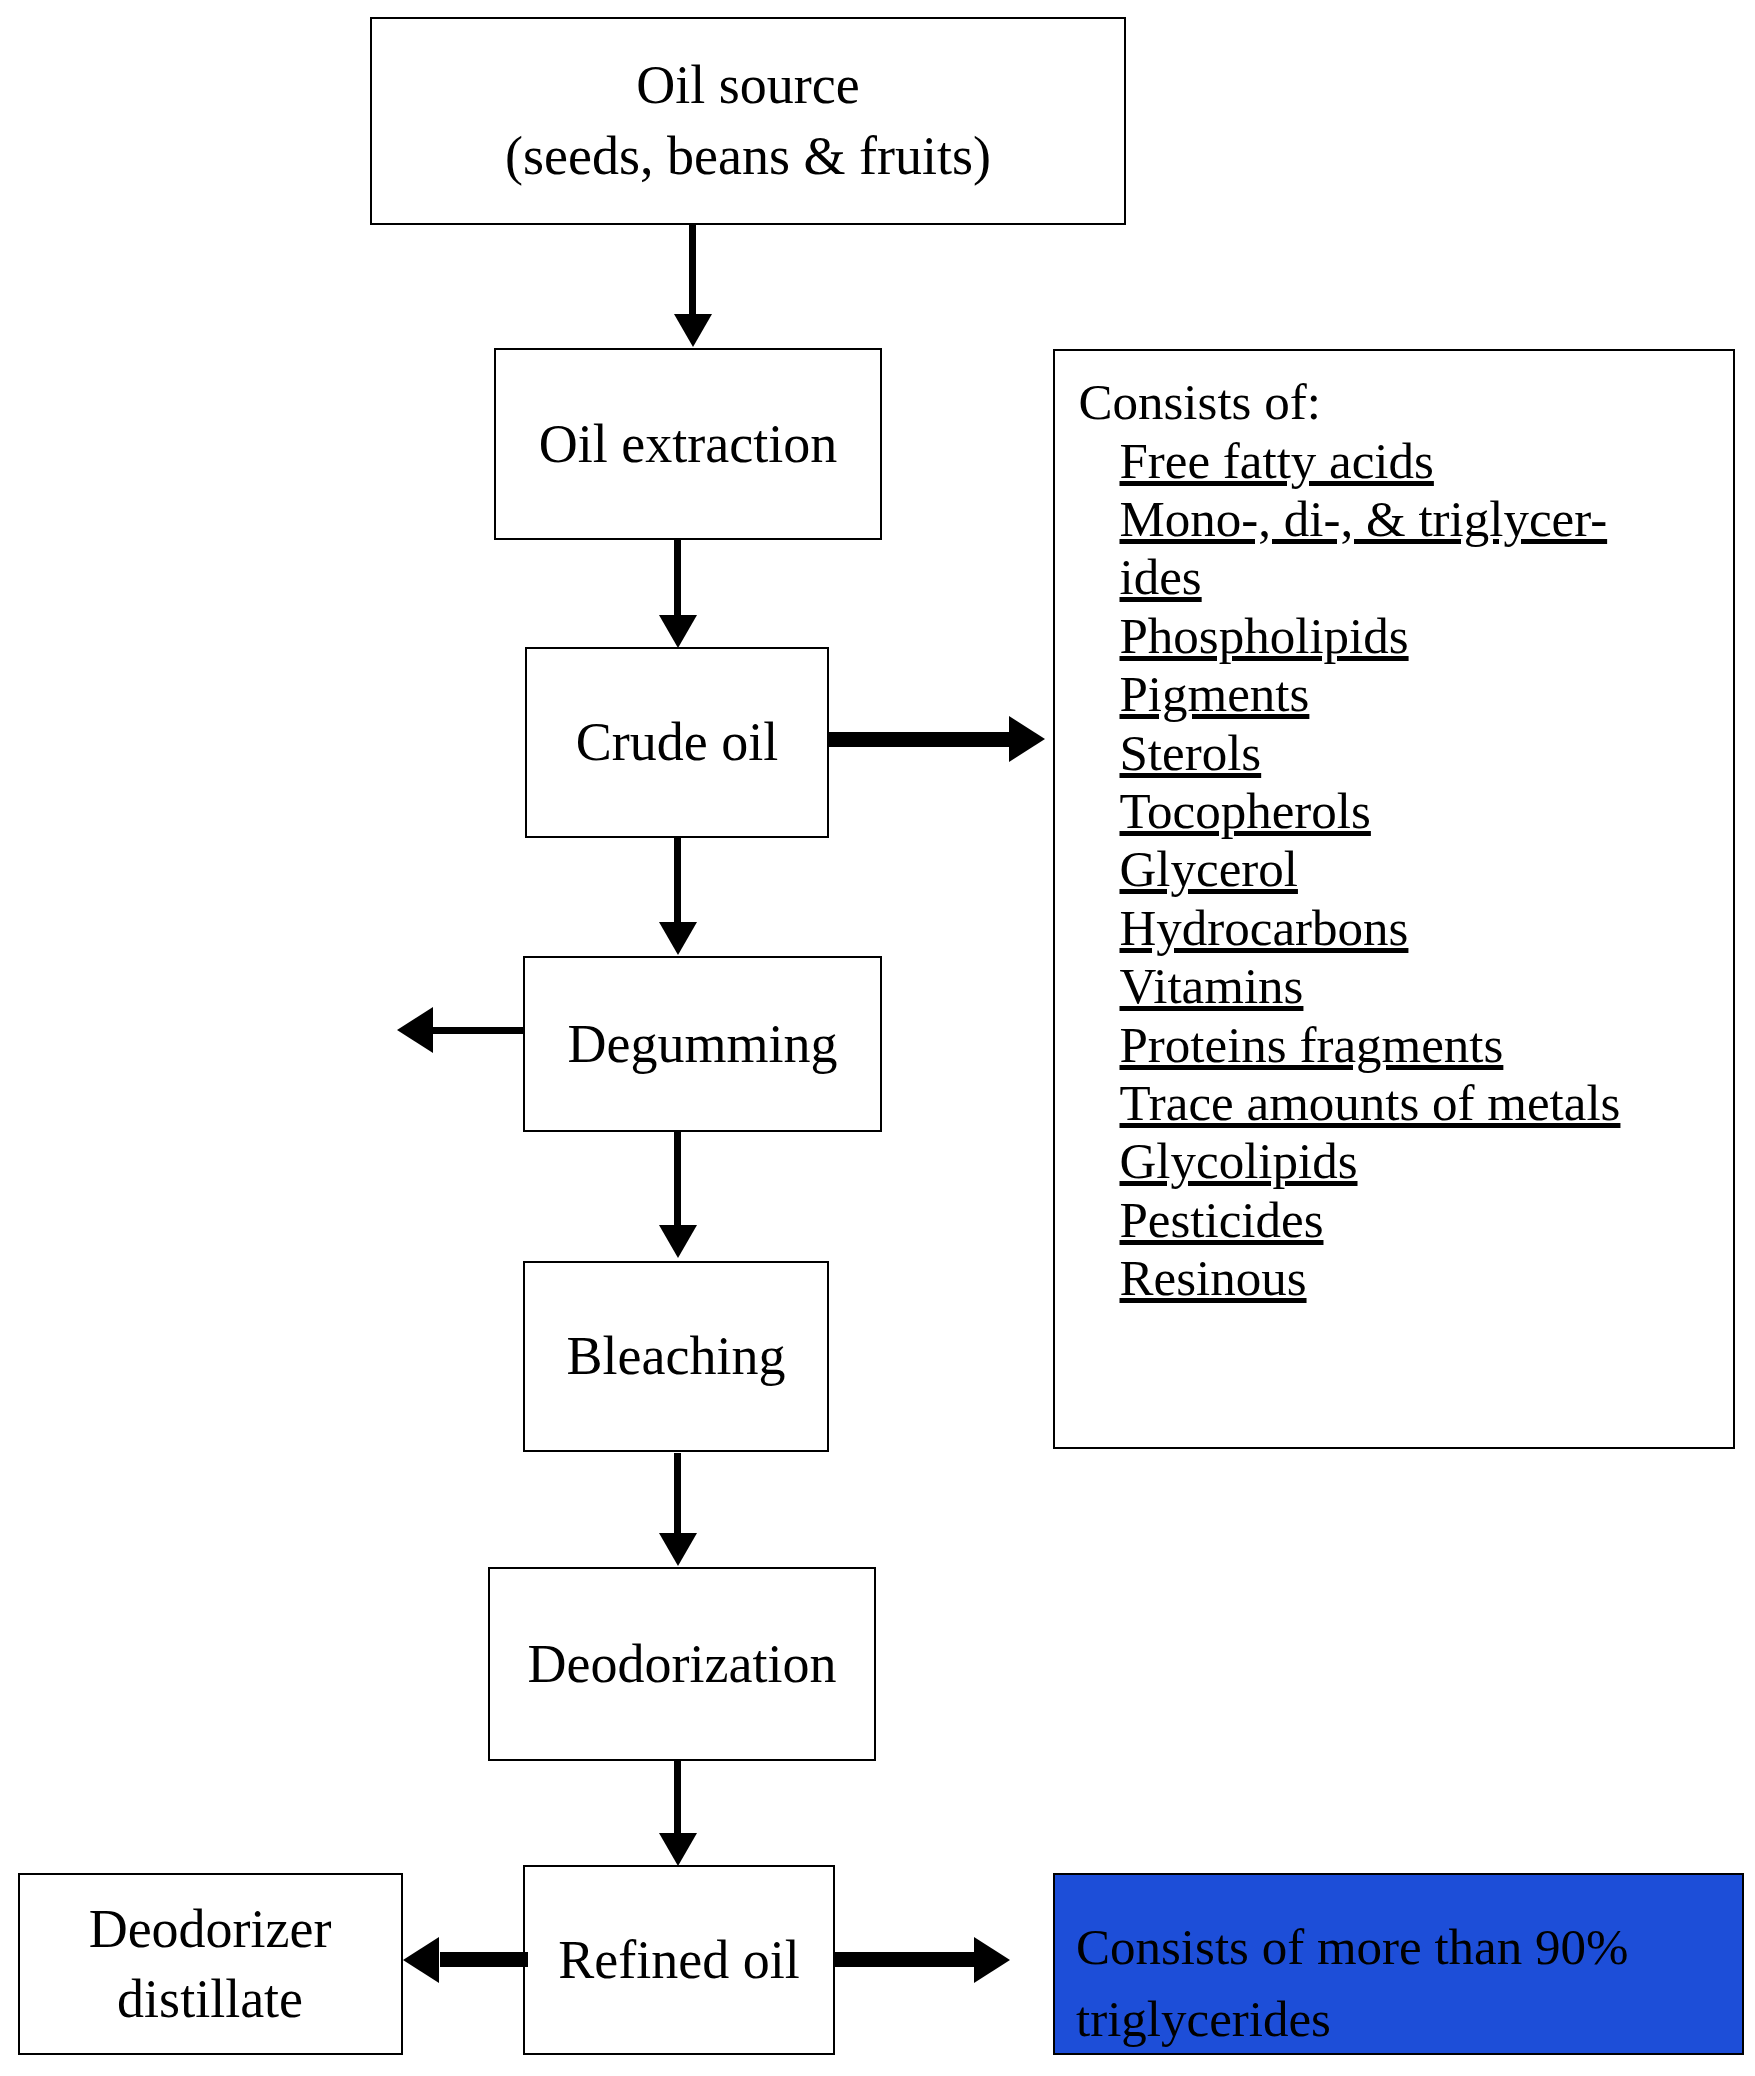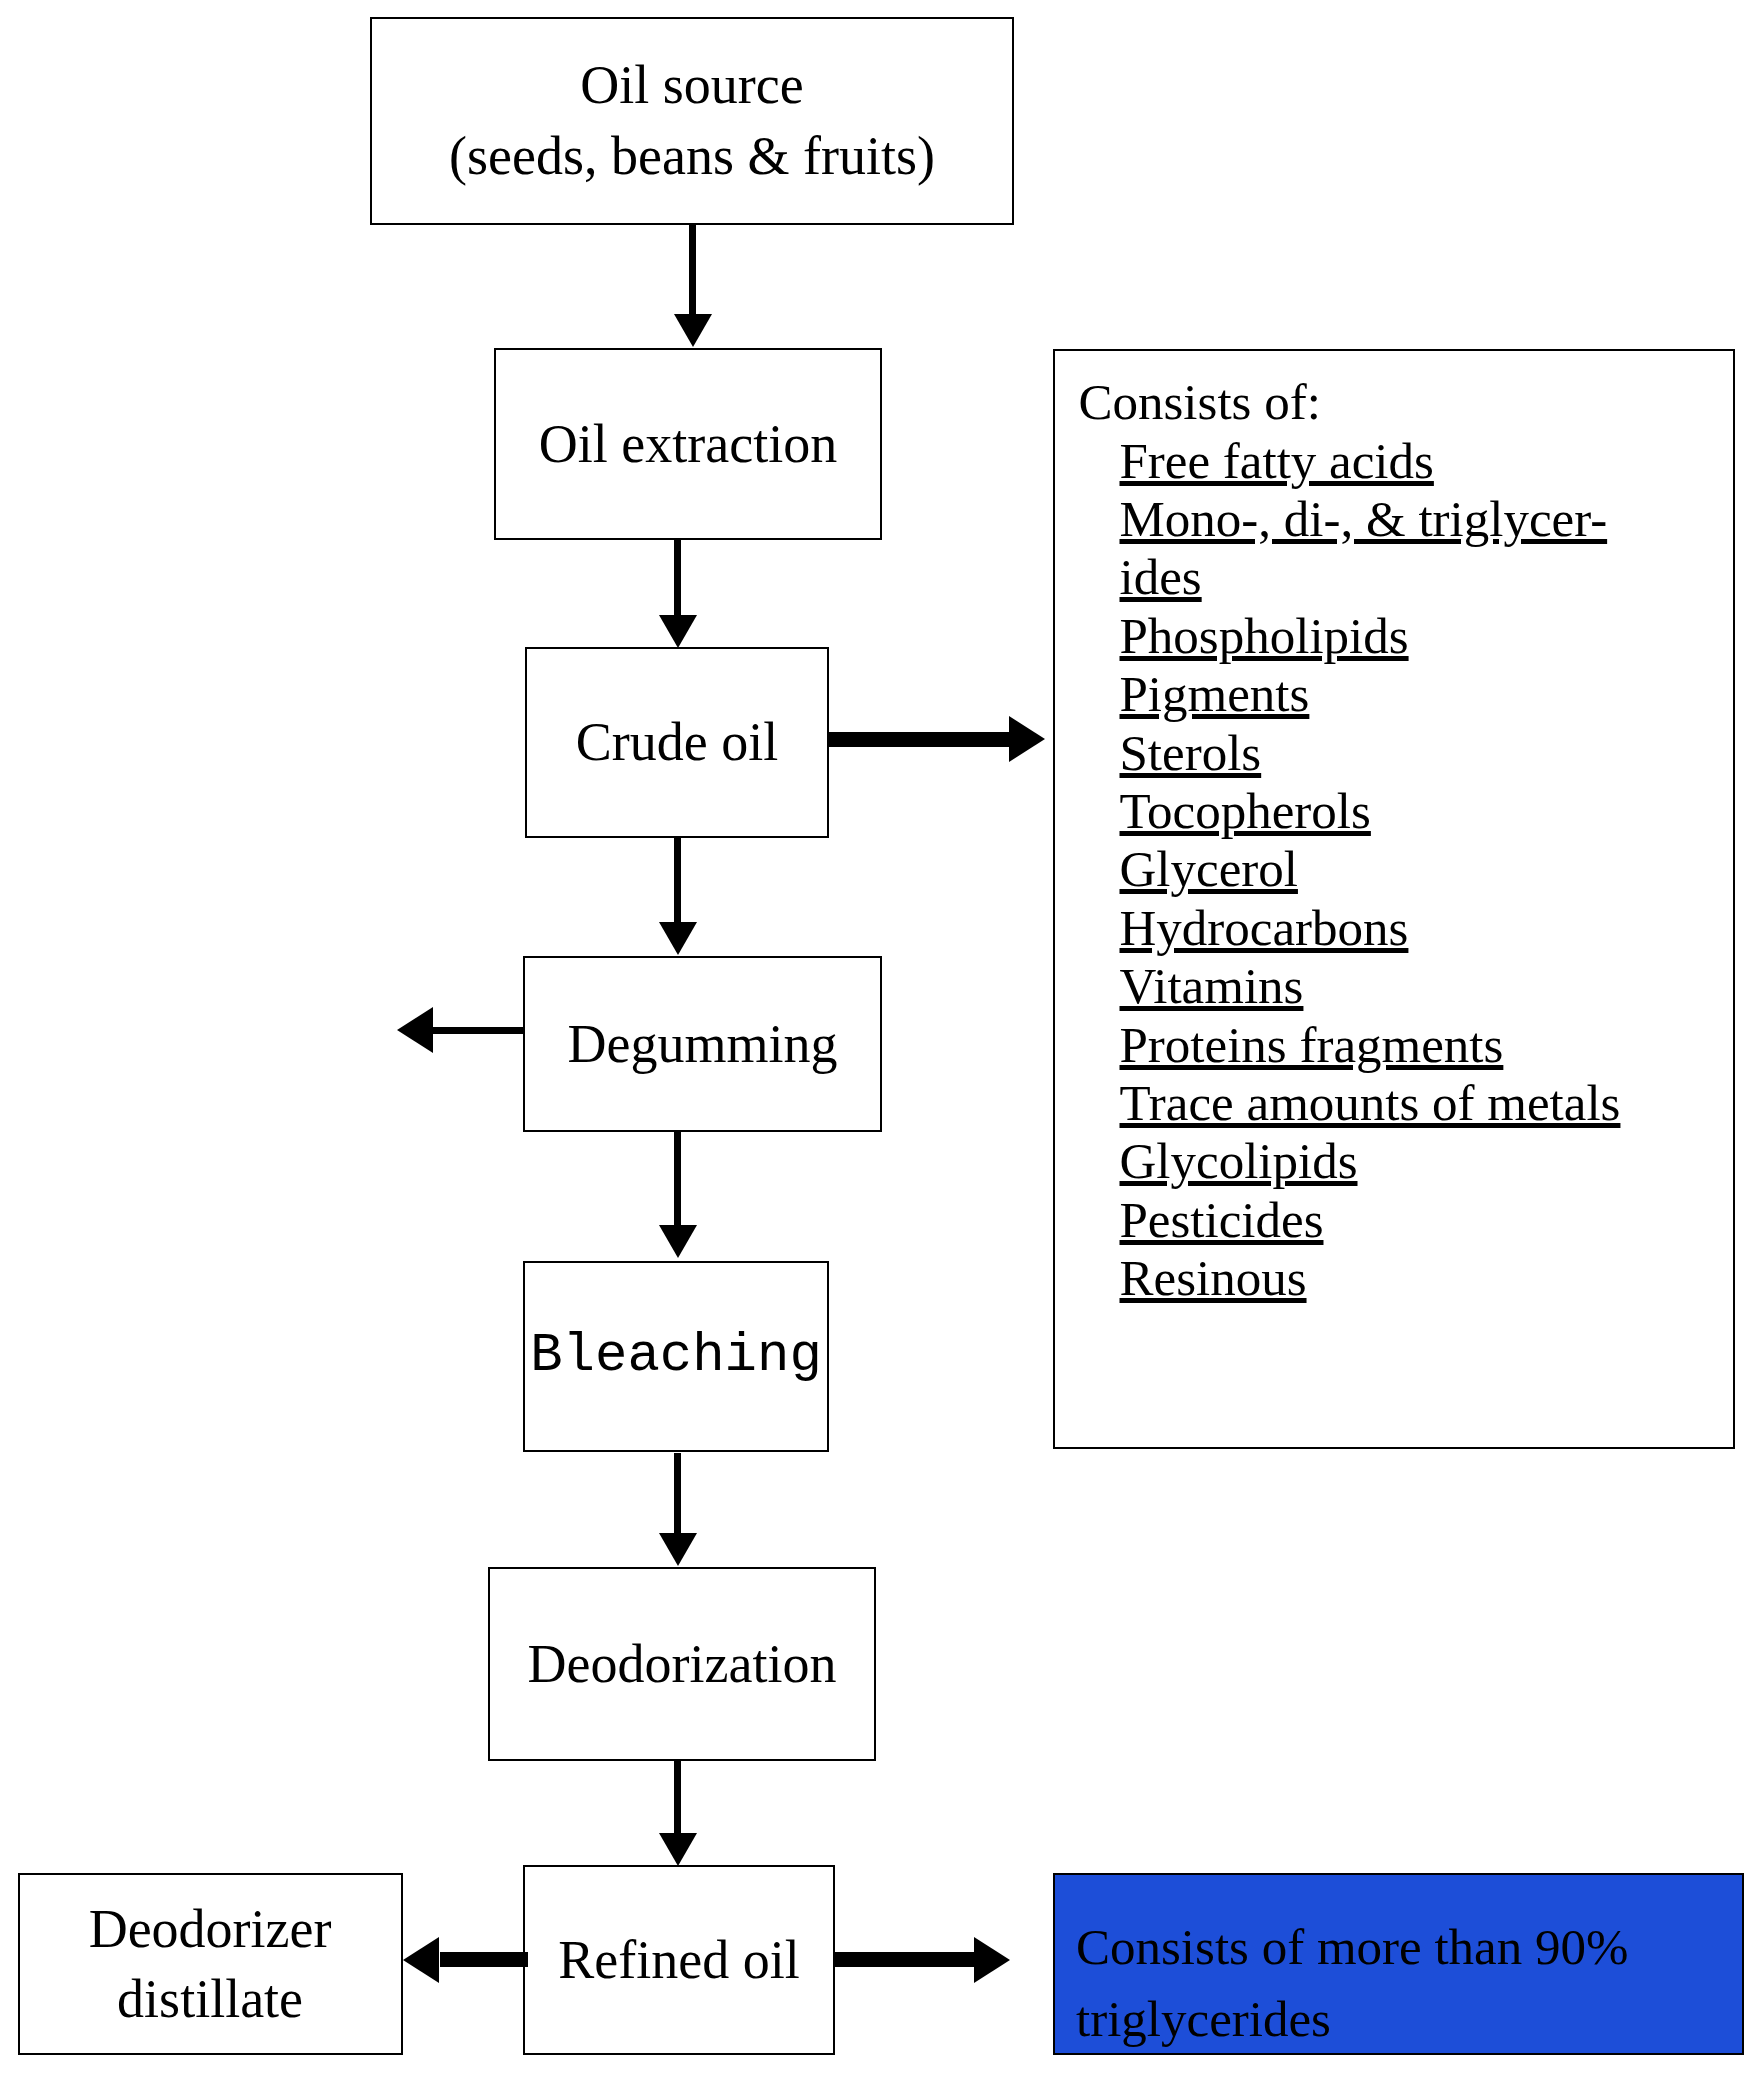--- a/index.html
+++ b/index.html
@@ -29,26 +29,26 @@
     text-align: center;
     line-height: 1.30;
   }
   .box .label {
     display: block;
     white-space: pre-line;
     padding: 0 5.9px;
   }
 
   
-  #node-oil-source      { left: 370px;  top: 16.5px;   width: 644px; height: 208px; font-size: 54px; }
+  #node-oil-source      { left: 370px;  top: 16.5px;   width: 756px; height: 208px; font-size: 54px; }
   #node-oil-extraction  { left: 494px;  top: 348px;  width: 388px;  height: 192px; font-size: 54px; text-align: right; }
   #node-crude-oil       { left: 525px;  top: 647px; width: 304px;  height: 191px; font-size: 54px; }
   #node-degumming       { left: 523px;  top: 956px; width: 359px;  height: 176px; font-size: 54px; }
   #node-gum-residue     { left: 88px;  top: 912px; width: 309px;  height: 238px; font-size: 54px; }
-  #node-bleaching       { left: 523px;  top: 1261px; width: 306px;  height: 191px; font-size: 54px; font-family: Liberation Mono, monospace; }
+  #node-bleaching       { left: 523px;  top: 1261px; width: 306px;  height: 191px; font-size: 54px; }
   #node-deodorization   { left: 488px;  top: 1567px; width: 388px;  height: 194px; font-size: 54px; }
   #node-refined-oil     { left: 523px;  top: 1865px; width: 312px;  height: 190px; font-size: 54px; }
   #node-deodorizer-dist { left: 17.6px;   top: 1873px; width: 385px;  height: 182px; font-size: 54px; }
 
   
   #panel-crude-composition {
     position: absolute;
     left: 1053px; top: 349px;
     width: 682px; height: 1100px;
     box-sizing: border-box;

